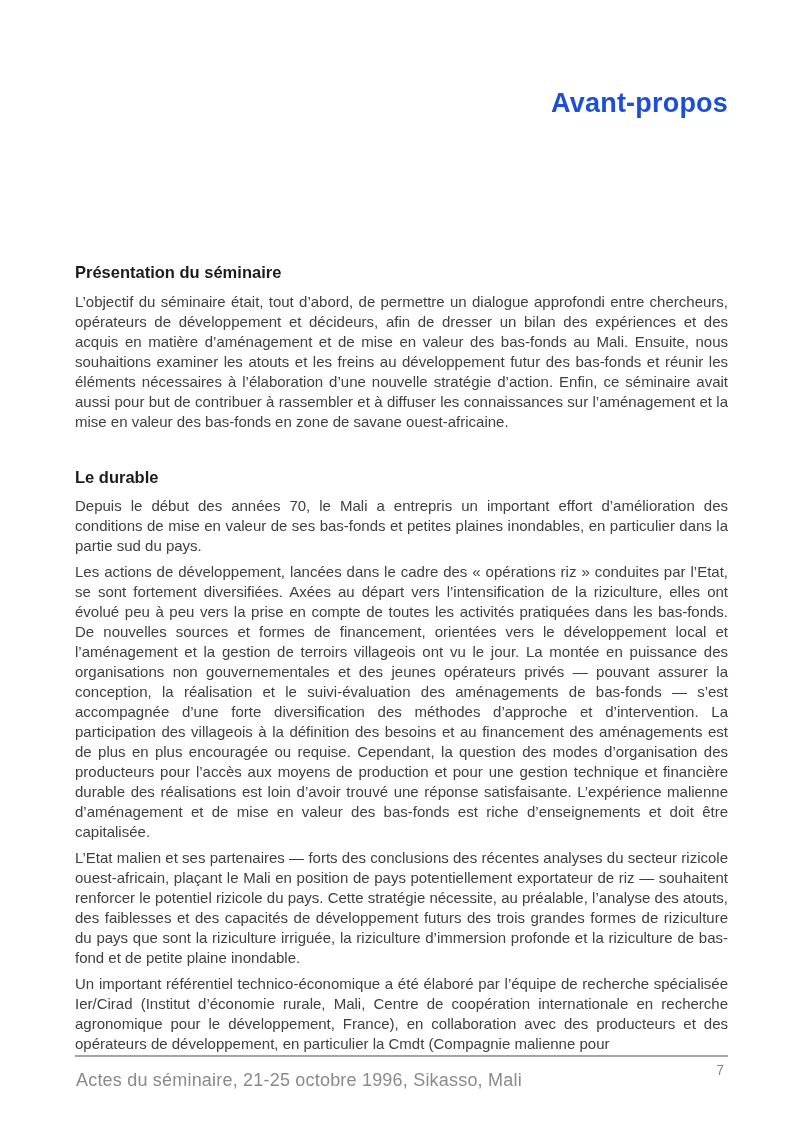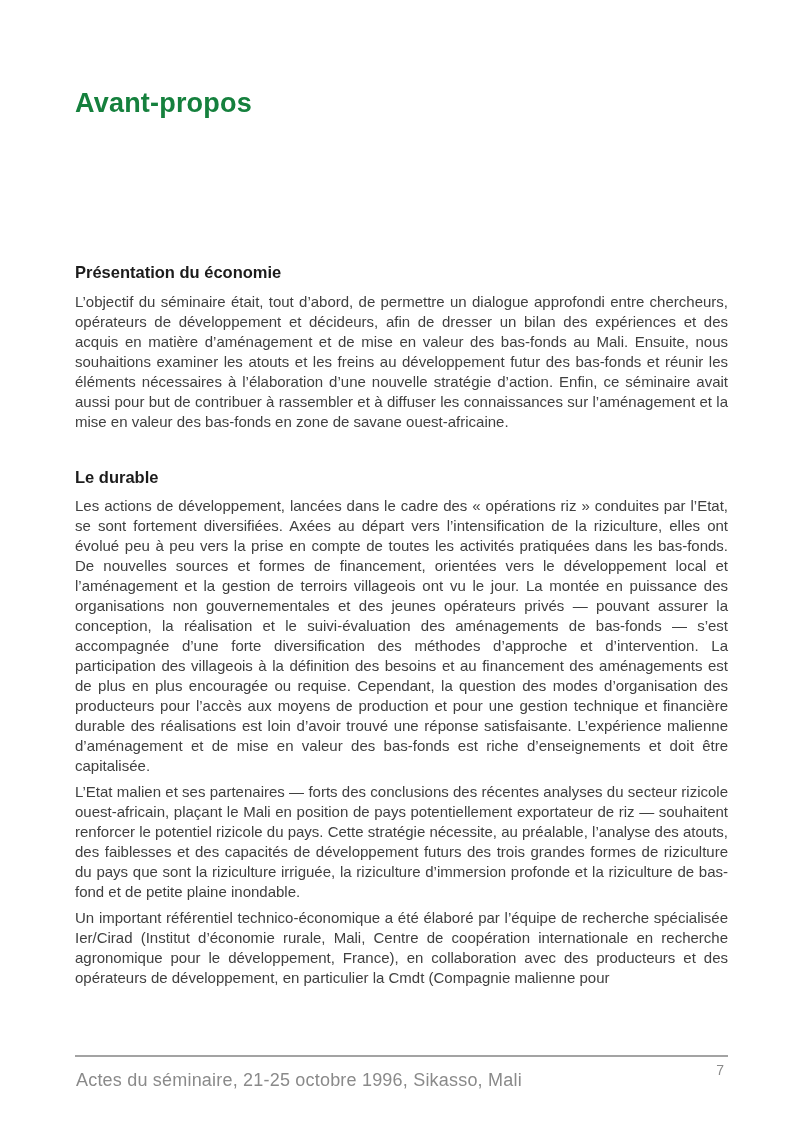--- a/index.html
+++ b/index.html
@@ -17,25 +17,25 @@
     overflow: hidden;
   }
   .content {
     position: absolute;
     left: 75px;
     top: 0;
     width: 653px;
   }
   .doc-title {
     margin: 88px 0 0 0;
-    text-align: left;
+    text-align: right;
     font-size: 27px;
     font-weight: bold;
     letter-spacing: 0.2px;
-    color: #15803d;
+    color: #1d4ed8;
   }
   .section-heading {
     font-size: 16.5px;
     font-weight: bold;
     color: #1c1c1c;
     margin: 0;
   }
   .section-heading.first {
     margin-top: 144px;
   }
@@ -82,24 +82,25 @@
     color: #8a8a8a;
   }
 </style>
 </head>
 <body>
 
 <div class="page">
   <div class="content">
     <h1 class="doc-title">Avant-propos</h1>
 
-    <h2 class="section-heading first">Présentation du économie</h2>
+    <h2 class="section-heading first">Présentation du séminaire</h2>
     <p class="lead">L’objectif du séminaire était, tout d’abord, de permettre un dialogue approfondi entre chercheurs, opérateurs de développement et décideurs, afin de dresser un bilan des expériences et des acquis en matière d’aménagement et de mise en valeur des bas-fonds au Mali. Ensuite, nous souhaitions examiner les atouts et les freins au développement futur des bas-fonds et réunir les éléments nécessaires à l’élaboration d’une nouvelle stratégie d’action. Enfin, ce séminaire avait aussi pour but de contribuer à rassembler et à diffuser les connaissances sur l’aménagement et la mise en valeur des bas-fonds en zone de savane ouest-africaine.</p>
 
     <h2 class="section-heading second">Le durable</h2>
+    <p>Depuis le début des années 70, le Mali a entrepris un important effort d’amélioration des conditions de mise en valeur de ses bas-fonds et petites plaines inondables, en particulier dans la partie sud du pays.</p>
     <p>Les actions de développement, lancées dans le cadre des « opérations riz » conduites par l’Etat, se sont fortement diversifiées. Axées au départ vers l’intensification de la riziculture, elles ont évolué peu à peu vers la prise en compte de toutes les activités pratiquées dans les bas-fonds. De nouvelles sources et formes de financement, orientées vers le développement local et l’aménagement et la gestion de terroirs villageois ont vu le jour. La montée en puissance des organisations non gouvernementales et des jeunes opérateurs privés — pouvant assurer la conception, la réalisation et le suivi-évaluation des aménagements de bas-fonds — s’est accompagnée d’une forte diversification des méthodes d’approche et d’intervention. La participation des villageois à la définition des besoins et au financement des aménagements est de plus en plus encouragée ou requise. Cependant, la question des modes d’organisation des producteurs pour l’accès aux moyens de production et pour une gestion technique et financière durable des réalisations est loin d’avoir trouvé une réponse satisfaisante. L’expérience malienne d’aménagement et de mise en valeur des bas-fonds est riche d’enseignements et doit être capitalisée.</p>
     <p>L’Etat malien et ses partenaires — forts des conclusions des récentes analyses du secteur rizicole ouest-africain, plaçant le Mali en position de pays potentiellement exportateur de riz — souhaitent renforcer le potentiel rizicole du pays. Cette stratégie nécessite, au préalable, l’analyse des atouts, des faiblesses et des capacités de développement futurs des trois grandes formes de riziculture du pays que sont la riziculture irriguée, la riziculture d’immersion profonde et la riziculture de bas-fond et de petite plaine inondable.</p>
     <p>Un important référentiel technico-économique a été élaboré par l’équipe de recherche spécialisée Ier/Cirad (Institut d’économie rurale, Mali, Centre de coopération internationale en recherche agronomique pour le développement, France), en collaboration avec des producteurs et des opérateurs de développement, en particulier la Cmdt (Compagnie malienne pour</p>
   </div>
 
   <div class="footer-rule"></div>
   <div class="footer-text">Actes du séminaire, 21-25 octobre 1996, Sikasso, Mali</div>
   <div class="page-number">7</div>
 </div>
 

